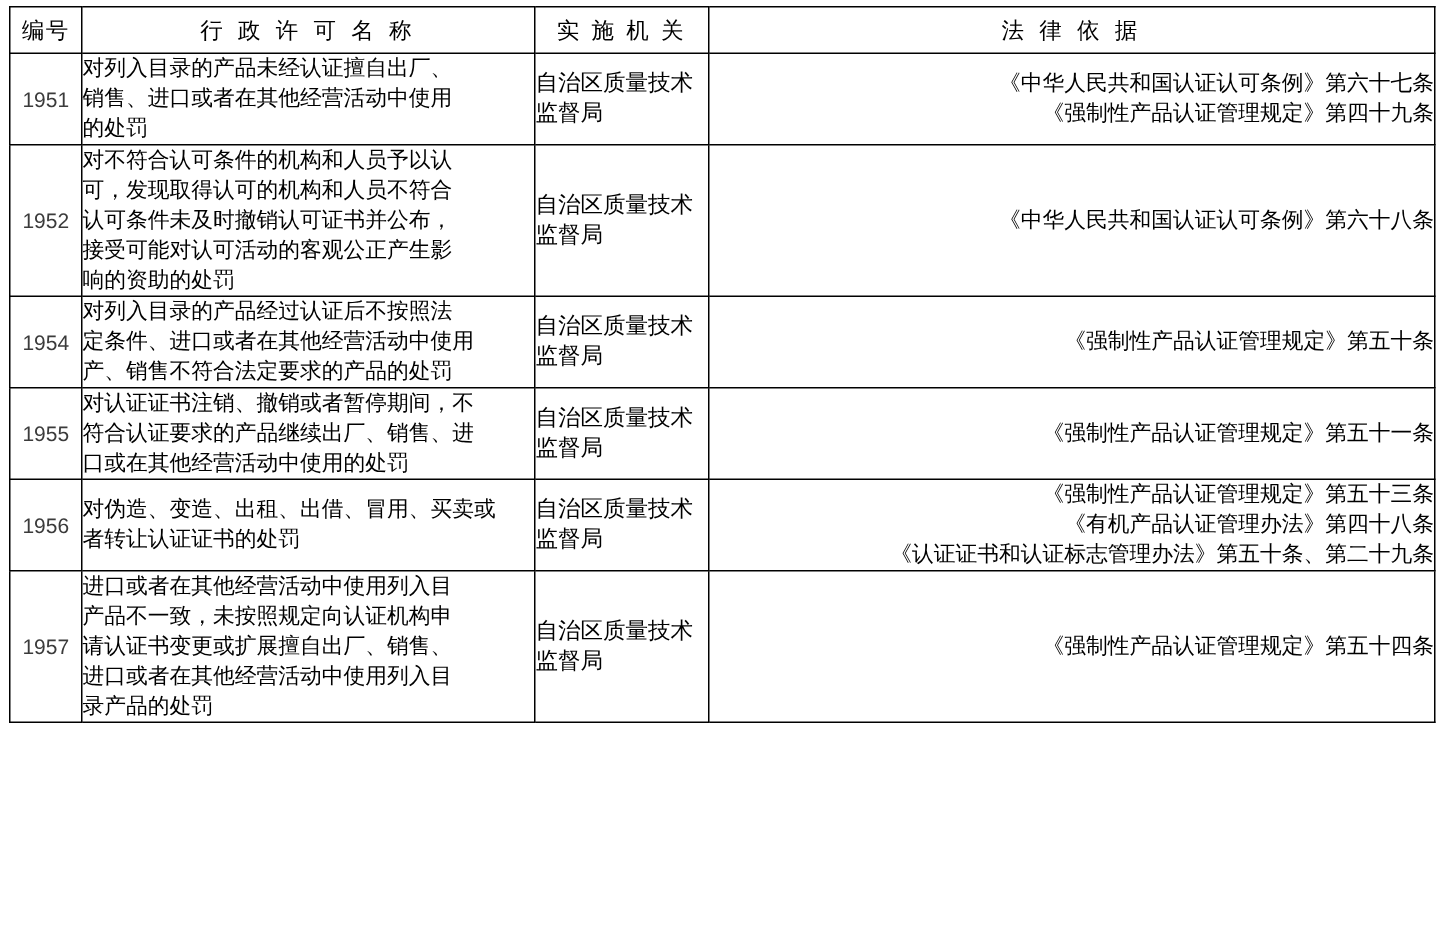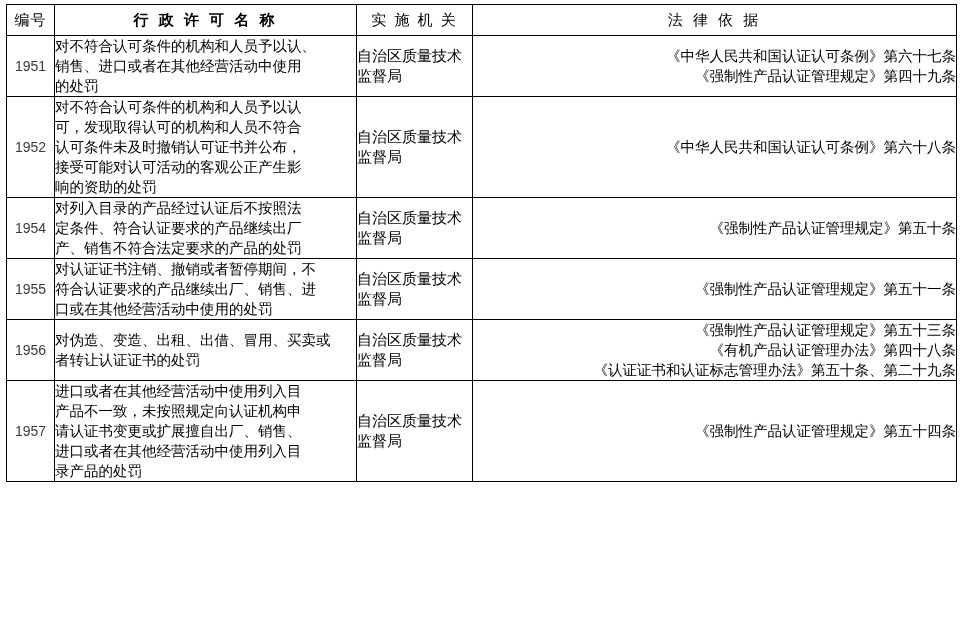--- a/index.html
+++ b/index.html
@@ -32,21 +32,21 @@
     padding: 0;
   }
   thead th {
     height: 30px;
     font-weight: normal;
     font-size: 15px;
     letter-spacing: 3px;
     text-align: center;
   }
   th.col-id   { width: 48px;  letter-spacing: 1px; }
-  th.col-name { width: 300px; font-weight: bold; }
+  th.col-name { width: 300px; }
   th.col-org  { width: 116px; letter-spacing: 2px; }
   th.col-law  { width: 484px; }
 
   td.cell-id {
     text-align: center;
     font-size: 14px;
     color: #3b3b3b;
   }
   td.cell-name {
     font-size: 14.5px;
@@ -84,21 +84,21 @@
         <th class="col-id">编号</th>
         <th class="col-name">行 政 许 可 名 称</th>
         <th class="col-org">实 施 机 关</th>
         <th class="col-law">法  律  依  据</th>
       </tr>
     </thead>
     <tbody id="table-body">
         <tr>
           <td class="cell-id">1951</td>
           <td class="cell-name">
-            <span class="line">对不符合认可条件的机构和人员予以认、</span>
+            <span class="line">对列入目录的产品未经认证擅自出厂、</span>
             <span class="line">销售、进口或者在其他经营活动中使用</span>
             <span class="line">的处罚</span>
           </td>
           <td class="cell-org">
             <span class="line">自治区质量技术</span>
             <span class="line">监督局</span>
           </td>
           <td class="cell-law">
             <span class="line">《中华人民共和国认证认可条例》第六十七条</span>
             <span class="line">《强制性产品认证管理规定》第四十九条</span>
@@ -118,21 +118,21 @@
             <span class="line">监督局</span>
           </td>
           <td class="cell-law">
             <span class="line">《中华人民共和国认证认可条例》第六十八条</span>
           </td>
         </tr>
         <tr>
           <td class="cell-id">1954</td>
           <td class="cell-name">
             <span class="line">对列入目录的产品经过认证后不按照法</span>
-            <span class="line">定条件、符合认证要求的产品继续出厂</span>
+            <span class="line">定条件、进口或者在其他经营活动中使用</span>
             <span class="line">产、销售不符合法定要求的产品的处罚</span>
           </td>
           <td class="cell-org">
             <span class="line">自治区质量技术</span>
             <span class="line">监督局</span>
           </td>
           <td class="cell-law">
             <span class="line">《强制性产品认证管理规定》第五十条</span>
           </td>
         </tr>

